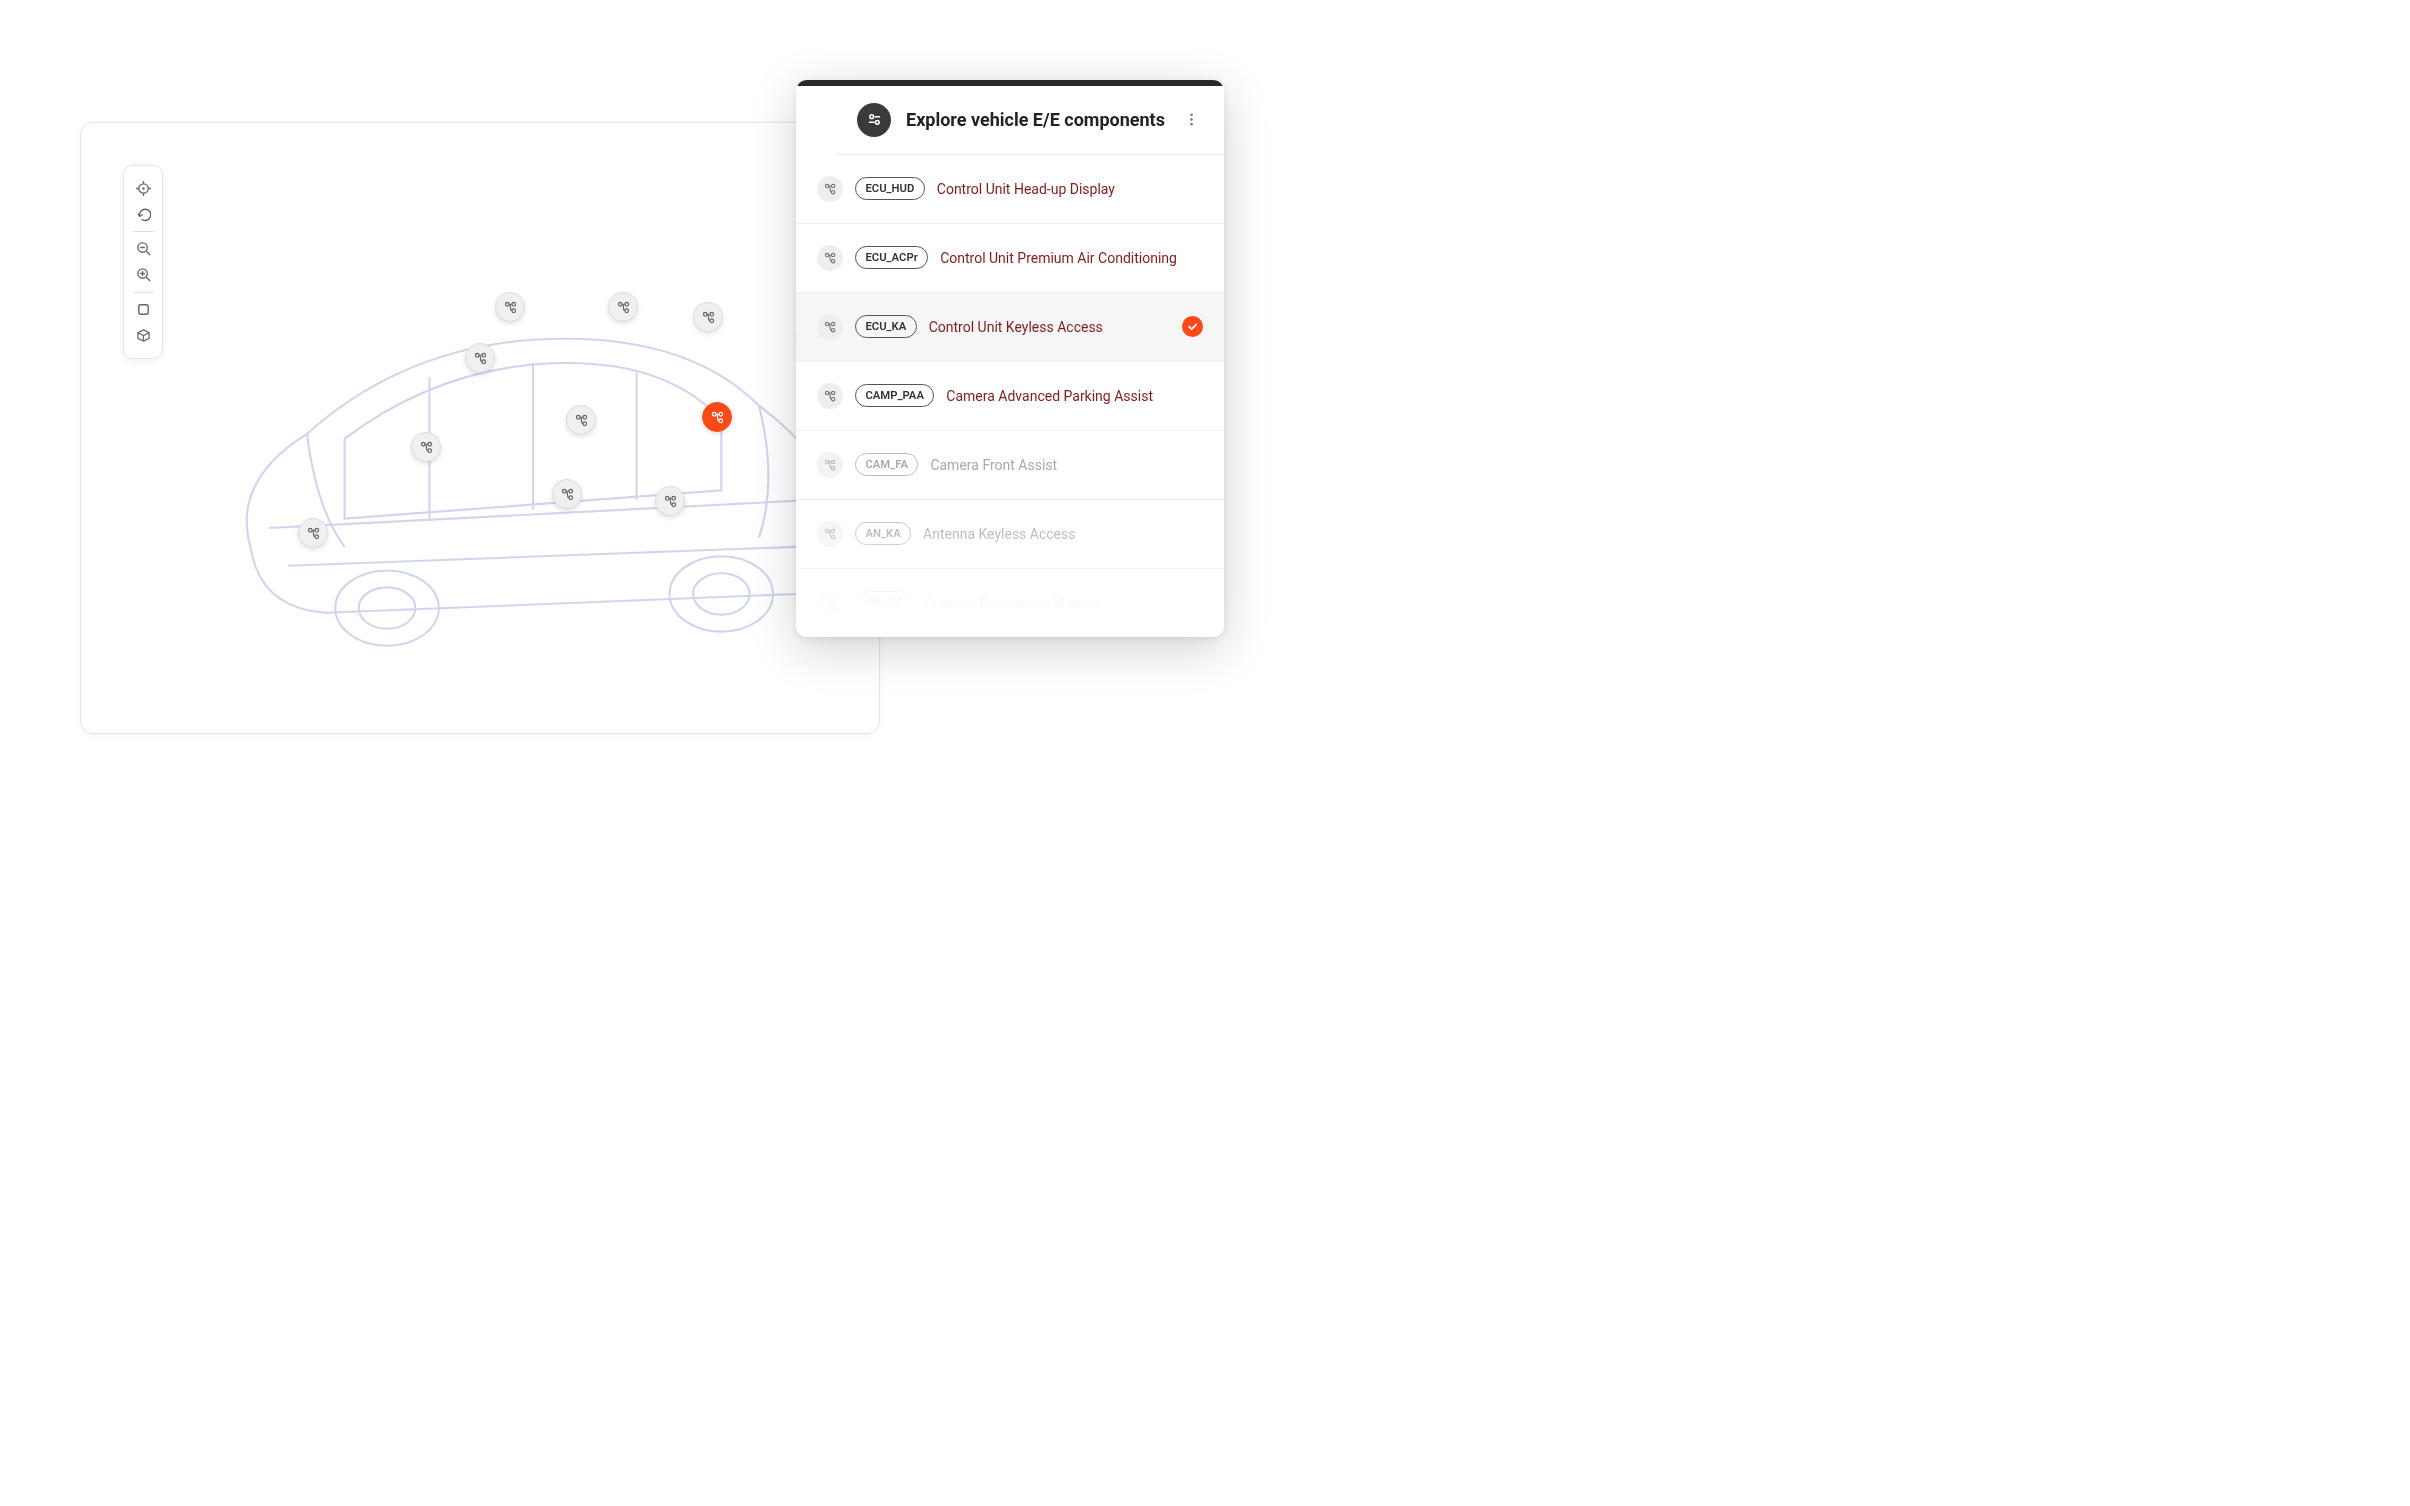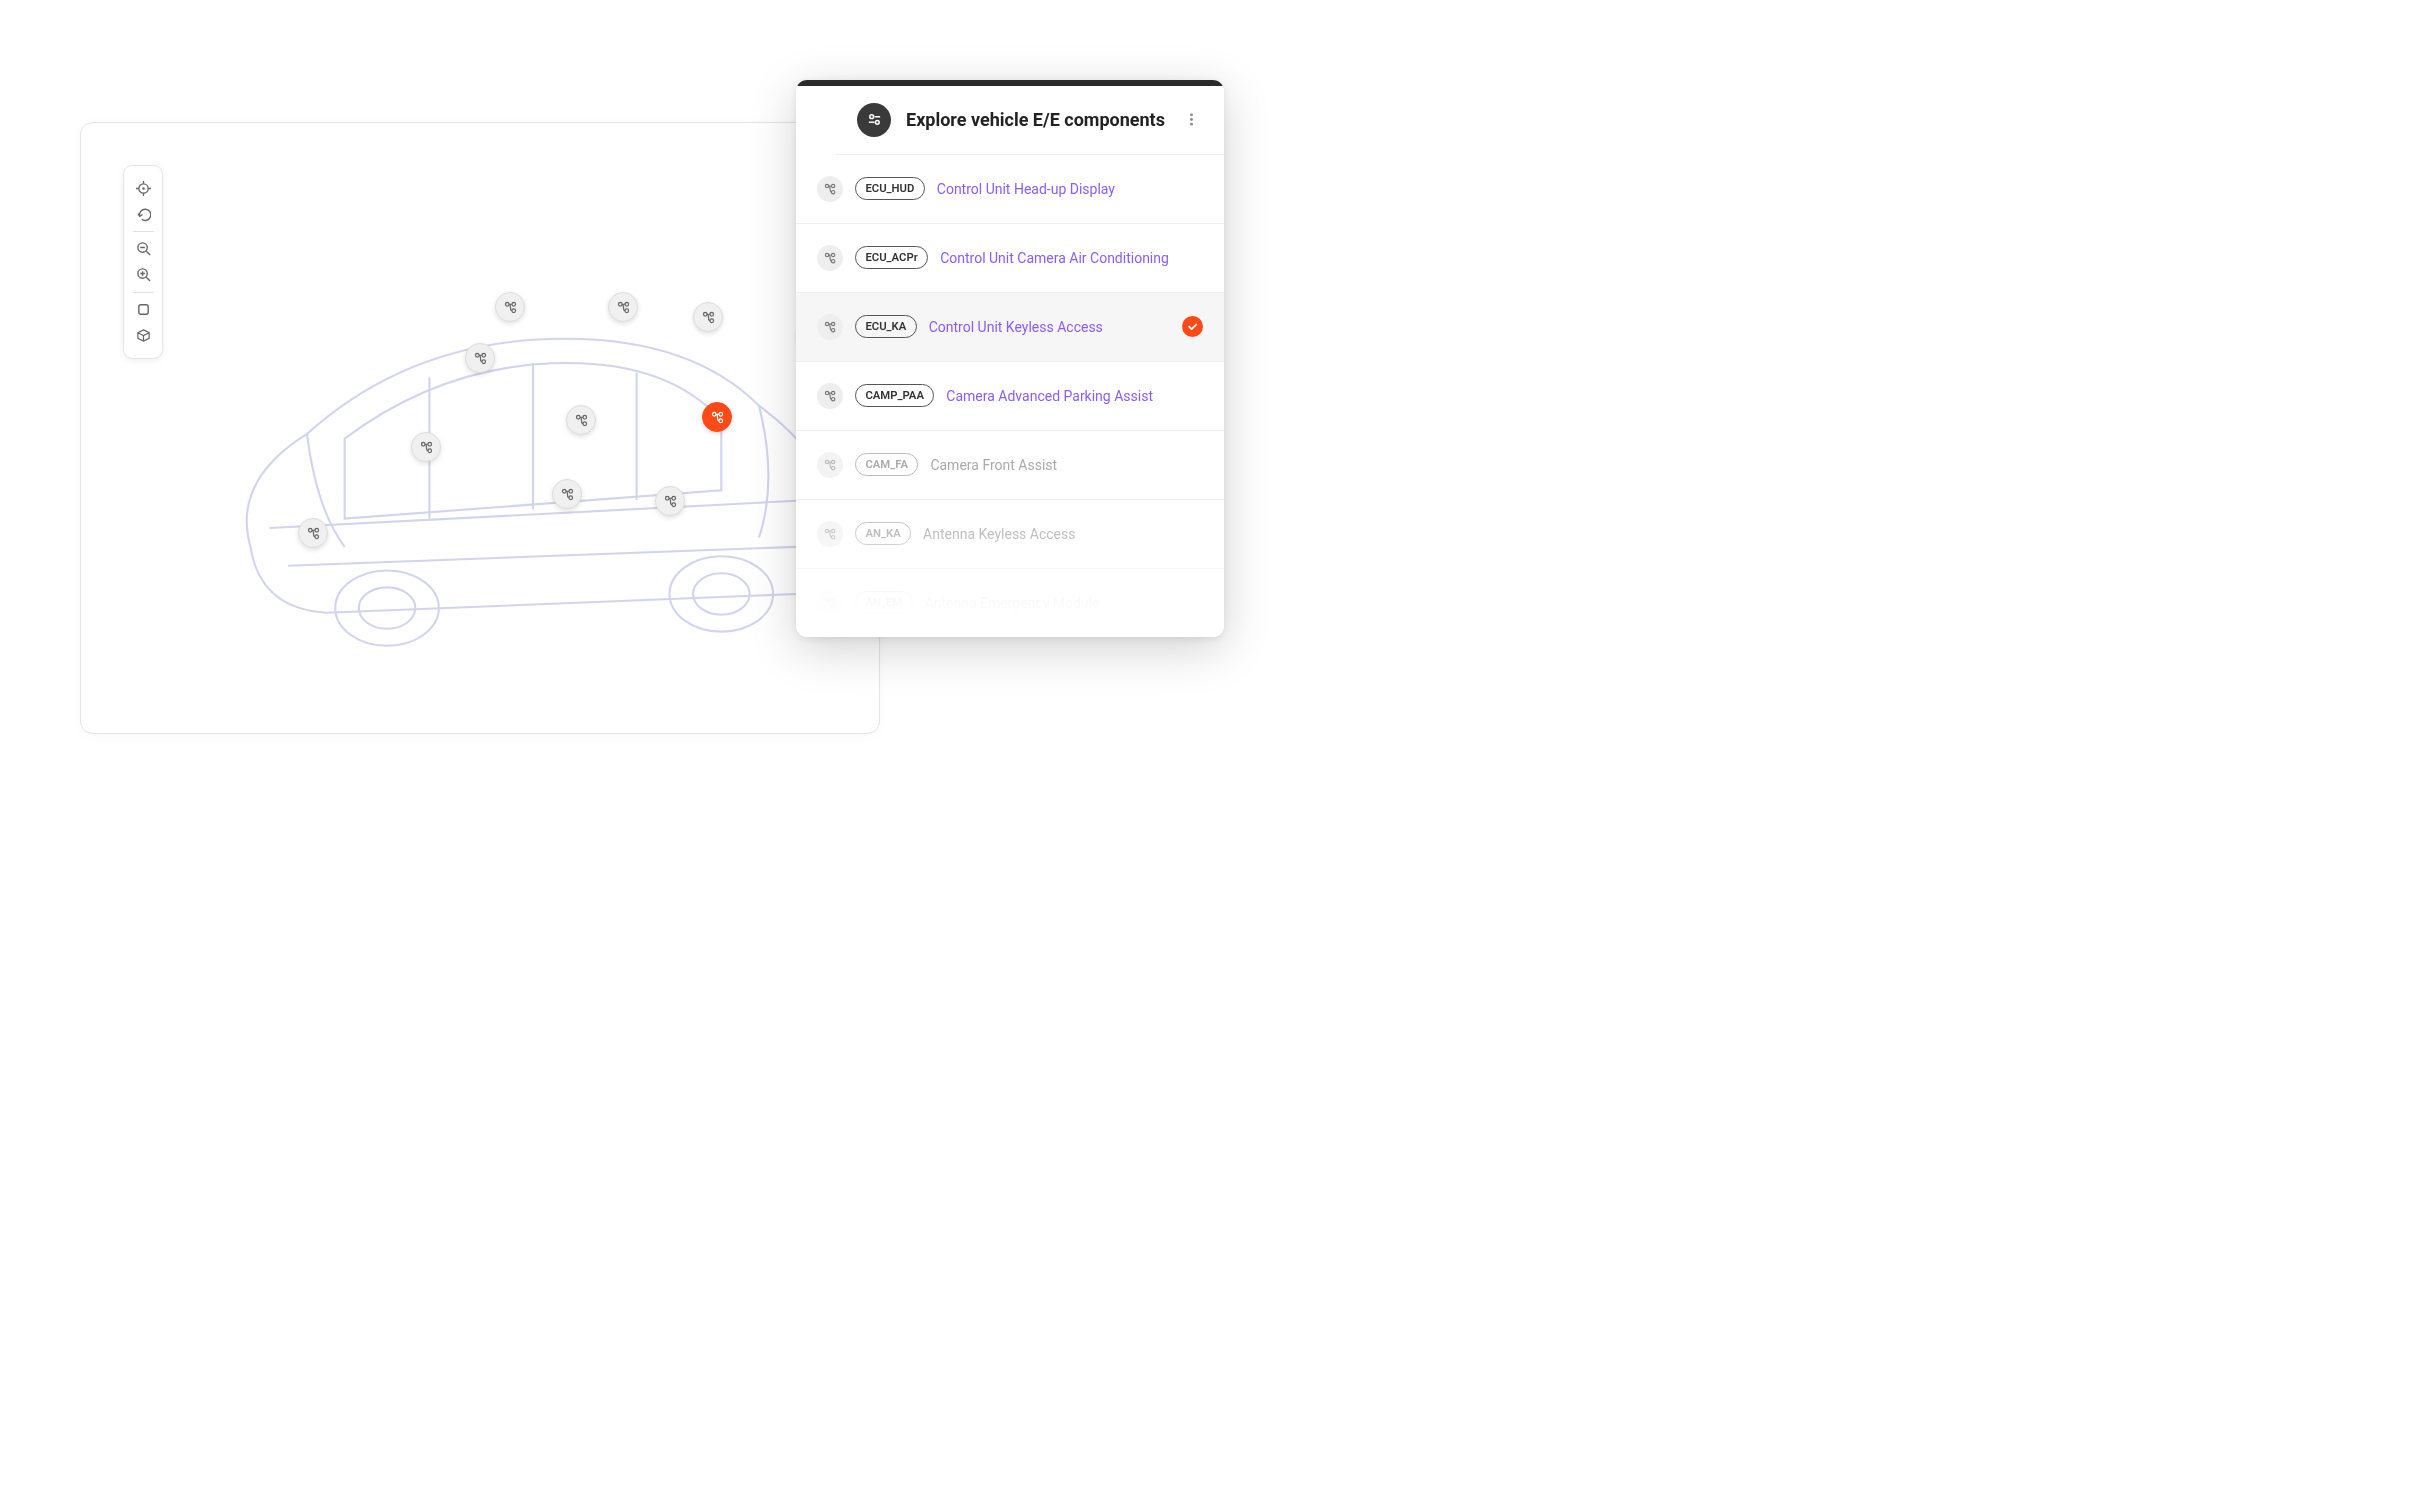--- a/index.html
+++ b/index.html
@@ -176,21 +176,21 @@
   border: 1.4px solid #555;
   border-radius: 941px;
   padding: 3.8px 9.4px;
   font-size: 11.3px;
   font-weight: 600;
   color: #333;
   flex-shrink: 0;
 }
 .row-label {
   font-size: 14px;
-  color: #8b5cf6;
+  color: #7f1d1d;
   flex: 1;
 }
 .row-check {
   width: 21px; height: 21px;
   border-radius: 50%;
   background: #ff4a17;
   display: flex;
   align-items: center;
   justify-content: center;
   color: #fff;
@@ -396,21 +396,21 @@
     <div class="row-label">Control Unit Head-up Display</div>
 
   </div>
       <div class="row">
     <div class="row-icon">
       <svg viewBox="0 0 16 16">
             <use href="#ic-node"></use>
           </svg>
     </div>
     <div class="row-code">ECU_ACPr</div>
-    <div class="row-label">Control Unit Camera Air Conditioning</div>
+    <div class="row-label">Control Unit Premium Air Conditioning</div>
 
   </div>
       <div class="row selected">
     <div class="row-icon">
       <svg viewBox="0 0 16 16">
             <use href="#ic-node"></use>
           </svg>
     </div>
     <div class="row-code">ECU_KA</div>
     <div class="row-label">Control Unit Keyless Access</div>

